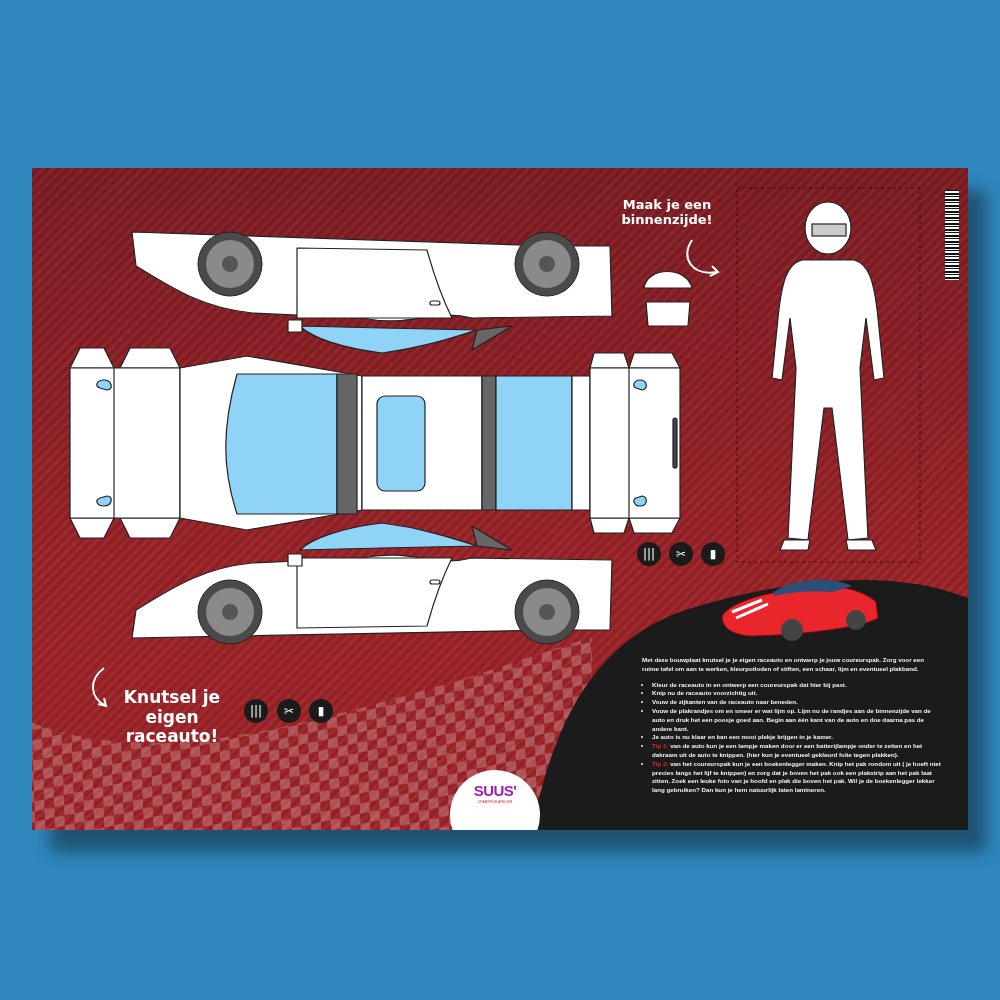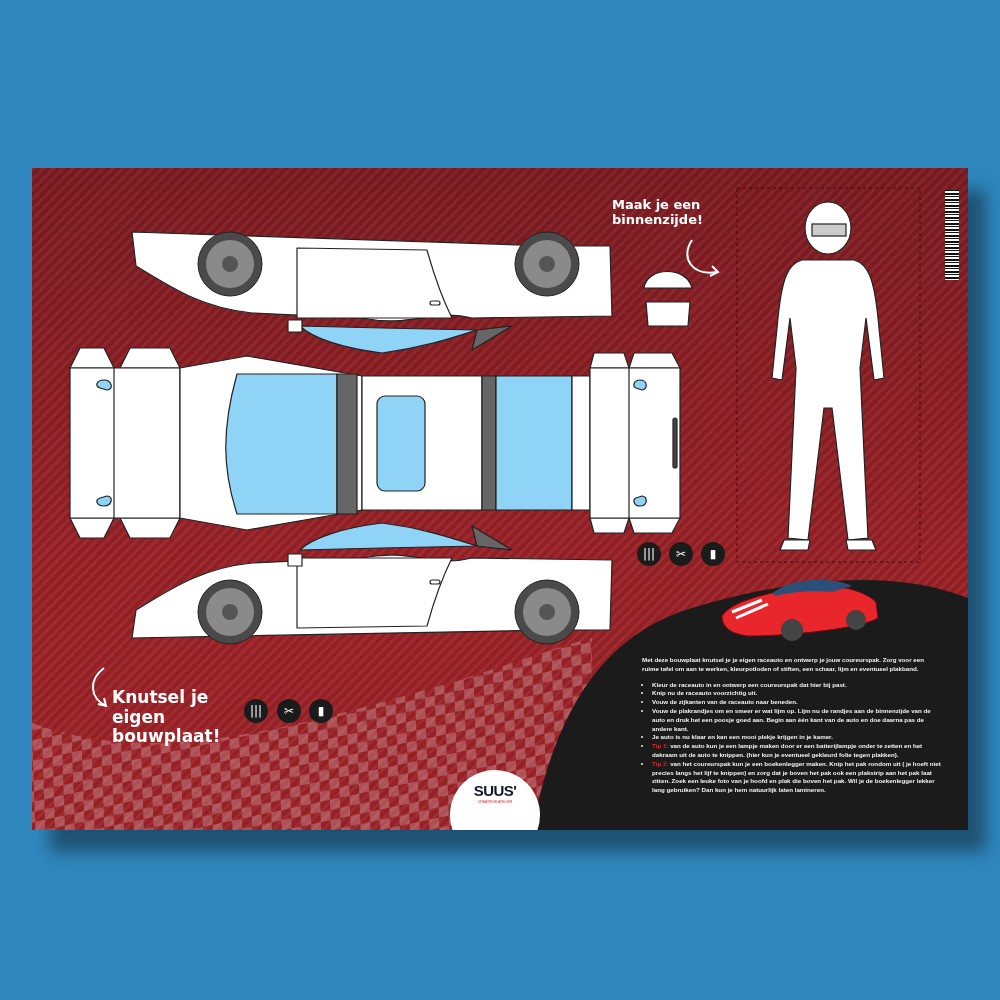--- a/index.html
+++ b/index.html
@@ -4,30 +4,30 @@
 <style>
   html,body{margin:0;padding:0;}
   body{width:1000px;height:1000px;background:#2e86bd;position:relative;overflow:hidden;font-family:"DejaVu Sans",sans-serif;}
   .shadow{position:absolute;left:50px;top:190px;width:936px;height:662px;background:#1c4a68;filter:blur(8px);opacity:.85;}
   .poster{position:absolute;left:32px;top:168px;width:936px;height:662px;overflow:hidden;
     background-color:#8f1f24;
     background-image:repeating-linear-gradient(135deg, rgba(255,255,255,.04) 0 3px, rgba(0,0,0,.06) 3px 7px),
                      linear-gradient(180deg,#7c1c22 0%,#9a2227 60%,#9d2328 100%);}
   .abs{position:absolute;}
   .svgfull{position:absolute;left:0;top:0;}
-  .headline{color:#fff;font-family:"DejaVu Sans",sans-serif;font-weight:bold;line-height:1.15;}
+  .headline{color:#fff;font-family:"DejaVu Sans",sans-serif;font-weight:bold;text-align:center;line-height:1.15;}
   .icon-circle{position:absolute;width:24px;height:24px;border-radius:50%;background:#1b1b1b;color:#fff;display:flex;align-items:center;justify-content:center;font-size:12px;}
   .instr{position:absolute;left:610px;top:488px;width:300px;color:#f2f2f2;font-family:"Liberation Sans",sans-serif;font-size:6.2px;line-height:1.42;font-weight:bold;}
   .instr p{margin:0 0 7px 0;}
   .instr ul{margin:0;padding-left:10px;}
   .instr li{margin:0;}
   .tip{color:#e0262b;}
   .barcode{position:absolute;left:913px;top:22px;width:14px;height:90px;background:#fff;}
   .logo{position:absolute;left:418px;top:602px;width:90px;height:90px;border-radius:50%;background:#fff;}
-  .logo .word{position:absolute;left:0;width:90px;top:12px;text-align:center;color:#0f172a;font-family:"Liberation Sans",sans-serif;font-weight:bold;font-size:15px;letter-spacing:-.5px;}
+  .logo .word{position:absolute;left:0;width:90px;top:12px;text-align:center;color:#a21caf;font-family:"Liberation Sans",sans-serif;font-weight:bold;font-size:15px;letter-spacing:-.5px;}
   .logo .sub{position:absolute;left:0;width:90px;top:30px;text-align:center;color:#d7262c;font-size:3.5px;font-family:"Liberation Sans",sans-serif;}
 </style>
 </head>
 <body>
 
 <div class="shadow"></div>
 
 <div class="poster">
 
   <svg class="svgfull" width="936" height="662">
@@ -140,21 +140,21 @@
       <path d="M700,444 L730,432 M704,450 L736,436" stroke="#fff" stroke-width="3"></path>
     </g>
   </svg>
 
   <div class="abs headline" style="left:580px;top:30px;width:110px;font-size:13px;">
     <div>Maak je een</div>
     <div>binnenzijde!</div>
   </div>
   <div class="abs headline" style="left:80px;top:520px;width:120px;font-size:17px;">
     <div>Knutsel je eigen</div>
-    <div>bouwplaat!</div>
+    <div>raceauto!</div>
   </div>
 
   <div class="icon-circle" style="left:212px;top:531px;">
       <span>|||</span>
     </div>
   <div class="icon-circle" style="left:245px;top:531px;">
       <span>✂</span>
     </div>
   <div class="icon-circle" style="left:277px;top:531px;">
       <span>▮</span>

